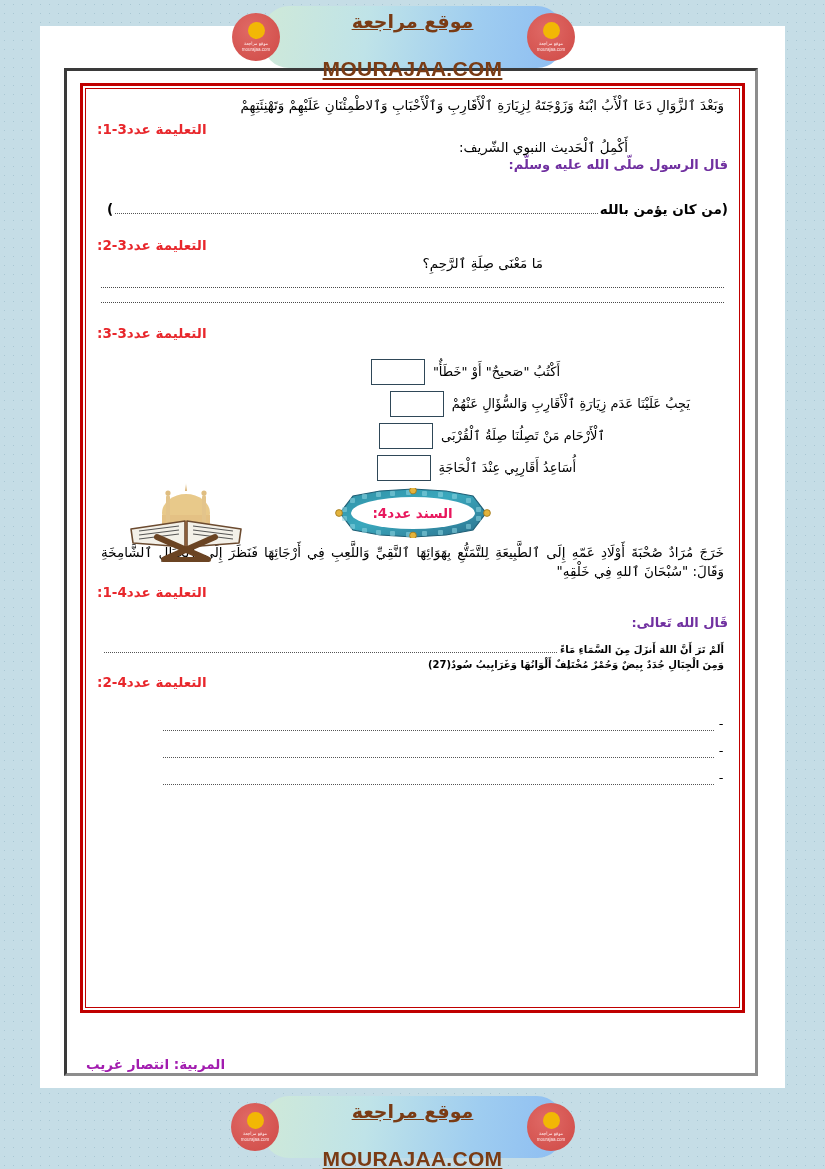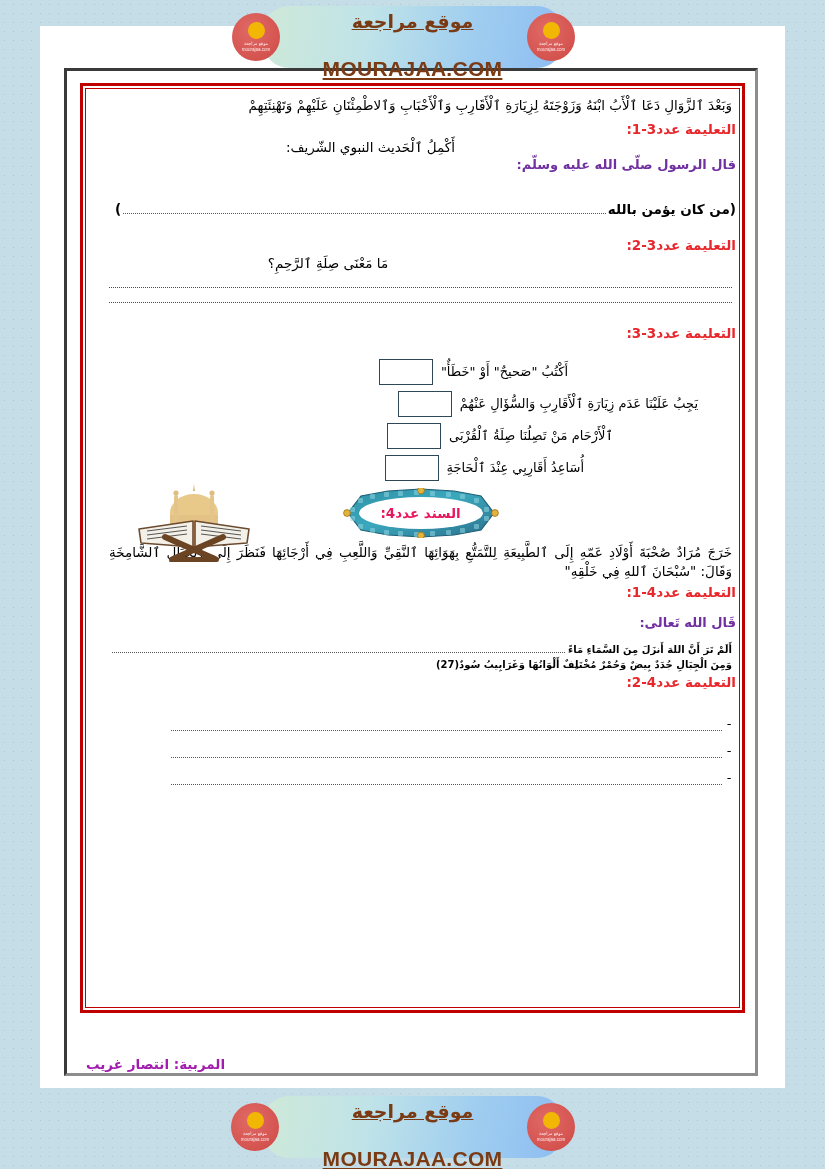--- a/index.html
+++ b/index.html
@@ -130,21 +130,21 @@
   .page-red-frame::before {
     content: "";
     position: absolute;
     inset: 2px;
     border: 1px solid #c00000;
     pointer-events: none;
   }
 
   .content {
     position: absolute;
-    left: 8px;
+    left: 0;
     top: 0;
     width: 659px;
     height: 924px;
     direction: rtl;
     box-sizing: border-box;
     padding: 8px 14px 0 14px;
   }
 
   
   .ar-body {
@@ -152,39 +152,39 @@
     direction: rtl;
     text-align: justify;
     font-size: 13.5px;
     color: #000;
     line-height: 1.45;
   }
 
   .heading-red {
     font-family: "DejaVu Sans", sans-serif;
     direction: rtl;
-    text-align: right;
+    text-align: left;
     font-size: 13.5px;
     font-weight: bold;
     color: #e8272c;
     line-height: 1.3;
   }
   .heading-purple {
     font-family: "DejaVu Sans", sans-serif;
     direction: rtl;
     text-align: right;
     font-size: 13px;
     font-weight: bold;
     color: #7030a0;
     line-height: 1.3;
   }
   .plain-line {
     font-family: "DejaVu Sans", sans-serif;
     direction: rtl;
-    text-align: center;
+    text-align: right;
     font-size: 13.5px;
     color: #000;
     line-height: 1.4;
   }
   .quran-line {
     font-family: "DejaVu Sans", sans-serif;
     direction: rtl;
     font-size: 10px;
     font-weight: bold;
     color: #000;

